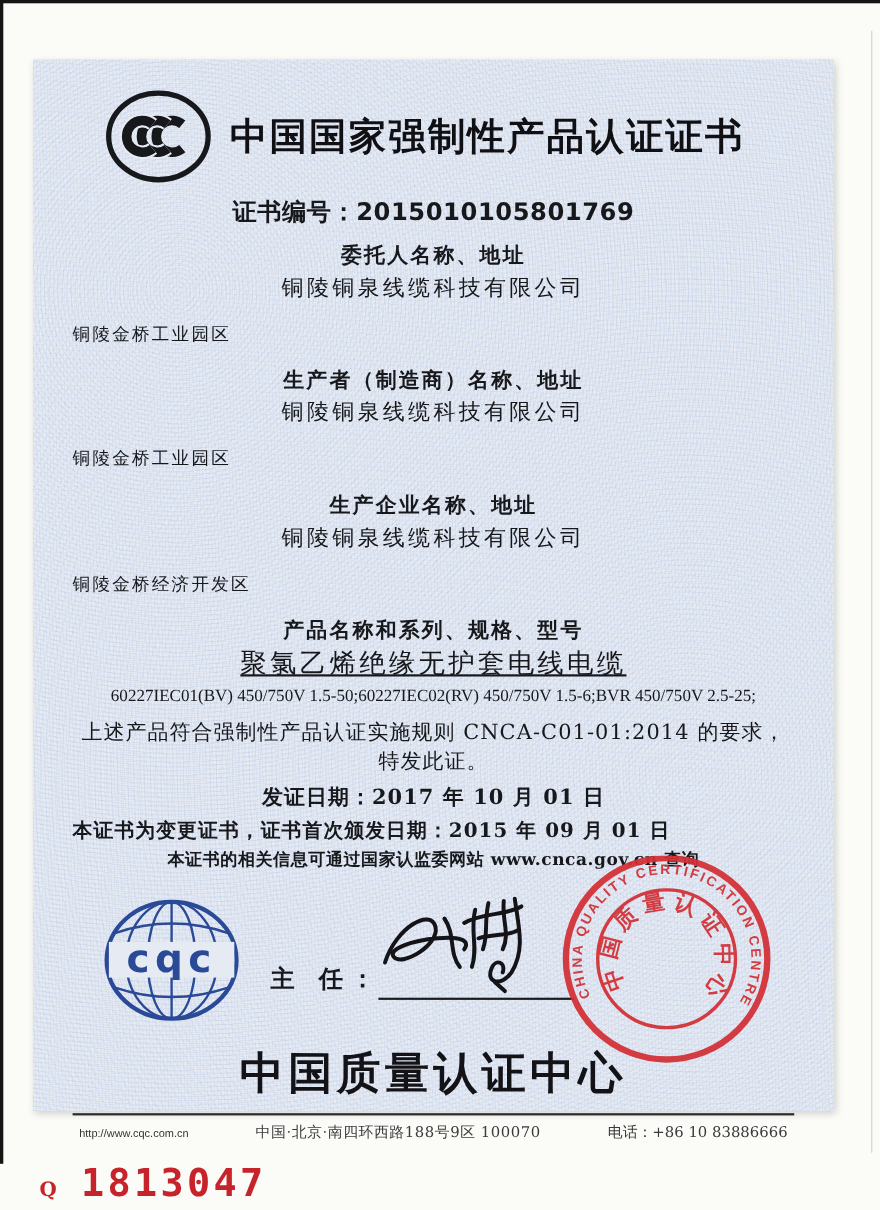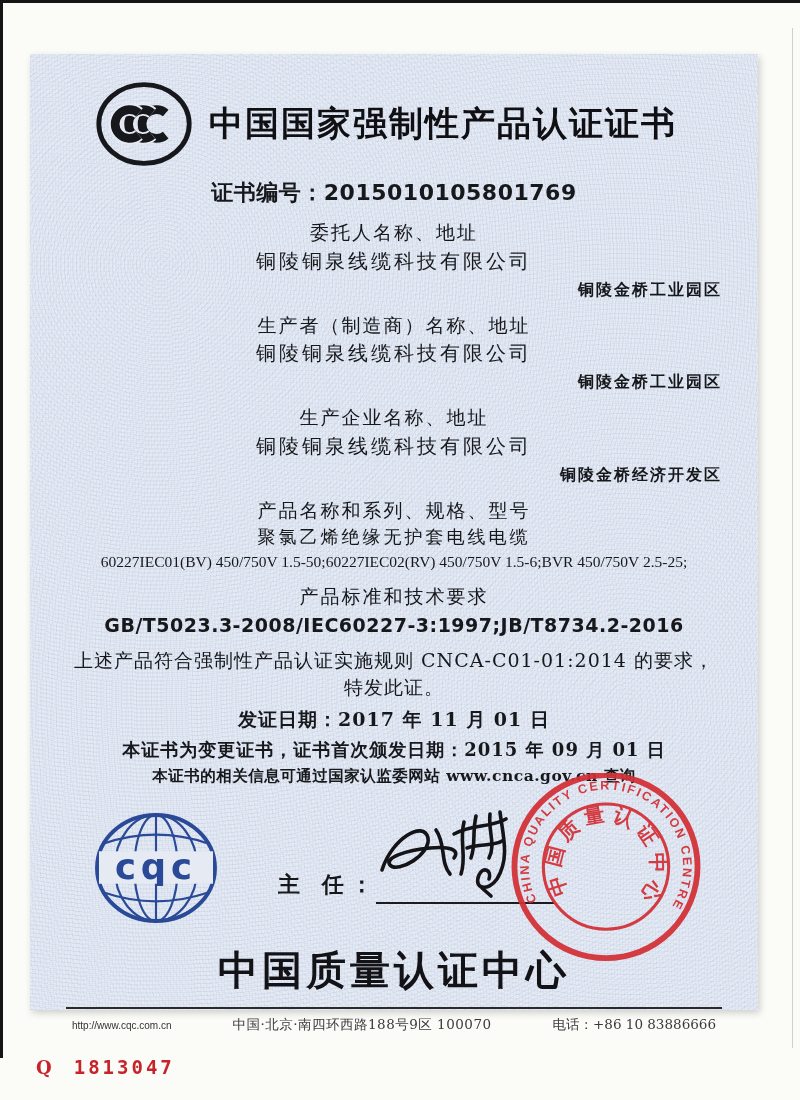--- a/index.html
+++ b/index.html
@@ -30,60 +30,60 @@
   .doc-title{
     flex:1;text-align:center;padding-right:30px;
     font-family:"DejaVu Sans","Liberation Sans",sans-serif;
     font-size:34px;font-weight:bold;letter-spacing:2px;color:#101014;
   }
   .cert-no{
     text-align:center;margin-top:6px;font-size:22px;font-weight:bold;
     font-family:"DejaVu Sans","Liberation Sans",sans-serif;letter-spacing:.5px;
   }
 
-  .sec-label{font-size:19px;font-weight:normal;line-height:1.25;margin:13px 0 3px;text-align:center;letter-spacing:2px;}
+  .sec-label{font-size:19px;font-weight:bold;line-height:1.25;margin:13px 0 3px;text-align:center;letter-spacing:2px;}
   .sec-name{font-size:20px;line-height:1.3;margin:3px 0;text-align:center;letter-spacing:3px;}
-  .sec-addr{font-size:16px;line-height:1.3;margin:6px 0;text-align:right;letter-spacing:2px;font-weight:bold;}
-  .sec-prodname{font-size:18px;line-height:1.3;margin:3px 0;text-align:center;letter-spacing:3px;}
+  .sec-addr{font-size:16px;line-height:1.3;margin:20px 0;text-align:left;letter-spacing:2px;}
+  .sec-prodname{font-size:24px;line-height:1.3;margin:3px 0;text-align:center;letter-spacing:3px;text-decoration:underline;}
   .sec-models{
     font-size:15.5px;line-height:1.3;margin:2px 0;text-align:center;
     font-family:Liberation Serif, serif;letter-spacing:0;
   }
   .sec-standard{
     font-size:19px;font-weight:bold;line-height:1.3;margin:4px 0;text-align:center;
     font-family:"DejaVu Sans","Liberation Sans",sans-serif;letter-spacing:.5px;
   }
   .statement{font-size:19px;font-weight:normal;line-height:1.38;margin-top:10px;text-align:center;letter-spacing:1px;}
   .dates-row{display:flex;justify-content:center;gap:44px;margin-top:7px;font-size:19px;font-weight:bold;letter-spacing:1px;}
   .note-validity{font-size:18.5px;font-weight:bold;text-align:center;margin-top:6px;letter-spacing:1px;}
-  .note-change{font-size:18px;font-weight:bold;text-align:center;margin-top:5px;letter-spacing:1px;}
+  .note-change{font-size:18px;font-weight:bold;margin-top:5px;letter-spacing:1px;}
   .note-info{font-size:15.5px;font-weight:bold;text-align:center;margin-top:4px;letter-spacing:.5px;}
 
   .sign-row{position:relative;height:150px;margin-top:6px;display:flex;align-items:center;}
   .cqc-logo{flex:0 0 auto;margin-left:26px;}
-  .sign-area{position:relative;flex:0 0 auto;margin-left:58px;width:330px;height:140px;}
+  .sign-area{position:relative;flex:0 0 auto;margin-left:26px;width:330px;height:140px;}
   .director-label{position:absolute;left:0;bottom:38px;font-size:22px;font-weight:bold;letter-spacing:7px;}
   .sig-svg{position:absolute;left:92px;top:2px;}
   .sig-line{position:absolute;left:98px;bottom:34px;width:178px;border-bottom:2px solid #1c1c1f;}
   .seal{position:absolute;right:10px;top:-20px;z-index:5;opacity:.93;}
 
   .org-name{
     text-align:center;margin-top:0;font-size:40px;font-weight:bold;letter-spacing:4px;
     font-family:"DejaVu Sans","Liberation Sans",sans-serif;color:#131317;
   }
   .footer-bar{border-top:2px solid #2a2a2c;margin-top:9px;padding:7px 6px 0 6px;display:flex;align-items:baseline;}
   .footer-url{font-family:"Liberation Sans","DejaVu Sans",sans-serif;font-size:10px;color:#333;flex:0 0 auto;}
   .footer-addr{flex:1;text-align:center;font-size:13.5px;color:#3a3a3c;letter-spacing:.5px;}
   .footer-phone{flex:0 0 auto;font-size:13.5px;color:#3a3a3c;}
 
   .serial{position:absolute;left:36px;top:1056px;display:flex;align-items:baseline;color:#c6242a;z-index:9;}
   .serial-q{font-size:18px;font-weight:bold;}
   .serial-num{
     margin-left:22px;font-family:"DejaVu Sans Mono","Liberation Mono",monospace;
-    font-size:19px;font-weight:bold;letter-spacing:3px;text-align:center;
+    font-size:35px;font-weight:bold;letter-spacing:3px;text-align:center;
   }
 </style>
 </head>
 <body>
 
 <div class="scan-edge-top"></div>
 <div class="scan-edge-left"></div>
 <div class="scan-edge-right"></div>
 
 <div class="paper">
@@ -121,32 +121,28 @@
     <div class="sec-name">铜陵铜泉线缆科技有限公司</div>
     <div class="sec-addr">铜陵金桥经济开发区</div>
   </div>
 
   <div>
     <div class="sec-label">产品名称和系列、规格、型号</div>
     <div class="sec-prodname">聚氯乙烯绝缘无护套电线电缆</div>
     <div class="sec-models">60227IEC01(BV) 450/750V 1.5-50;60227IEC02(RV) 450/750V 1.5-6;BVR 450/750V 2.5-25;</div>
   </div>
 
-  <div>
-    <div class="sec-label">产品标准和技术要求</div>
-    <div class="sec-standard">GB/T5023.3-2008/IEC60227-3:1997;JB/T8734.2-2016</div>
-  </div>
 
   <div class="statement">
     <div>上述产品符合强制性产品认证实施规则 CNCA-C01-01:2014 的要求，</div>
     <div>特发此证。</div>
   </div>
 
   <div class="dates-row">
-    <span>发证日期：2017 年 11 月 01 日</span>
+    <span>发证日期：2017 年 10 月 01 日</span>
   </div>
 
   <div class="note-change">本证书为变更证书，证书首次颁发日期：2015 年 09 月 01 日</div>
   <div class="note-info">本证书的相关信息可通过国家认监委网站 www.cnca.gov.cn 查询</div>
 
   <div class="sign-row">
     <svg class="cqc-logo" width="128" height="116" viewBox="0 0 130 118">
       <ellipse cx="65" cy="59" rx="60" ry="54" fill="none" stroke="#2a4a97" stroke-width="4"></ellipse>
       <ellipse cx="65" cy="59" rx="42" ry="54" fill="none" stroke="#2a4a97" stroke-width="2.2"></ellipse>
       <ellipse cx="65" cy="59" rx="22" ry="54" fill="none" stroke="#2a4a97" stroke-width="2.2"></ellipse>

